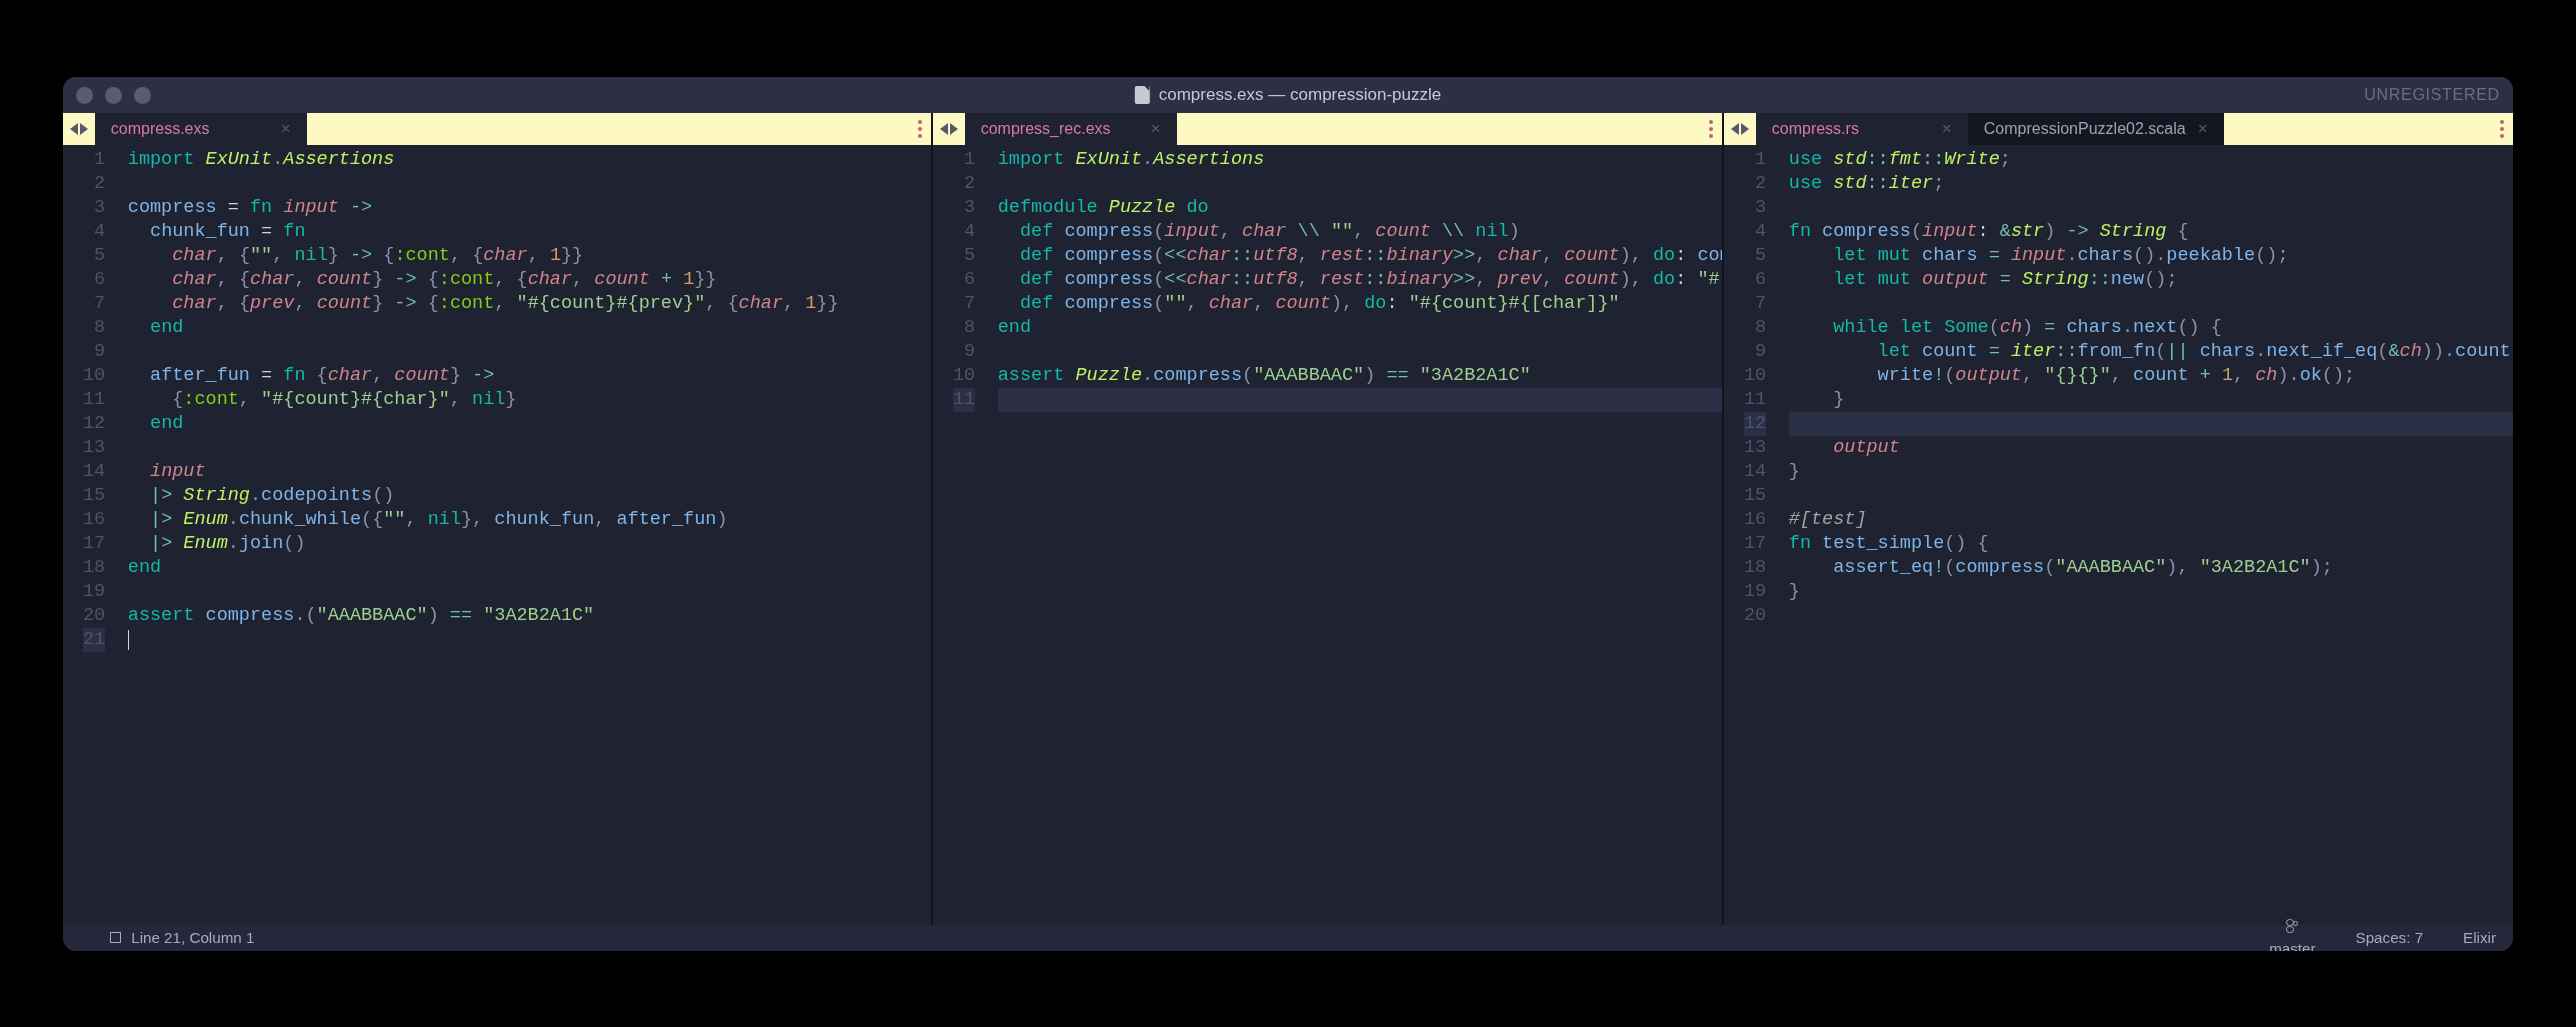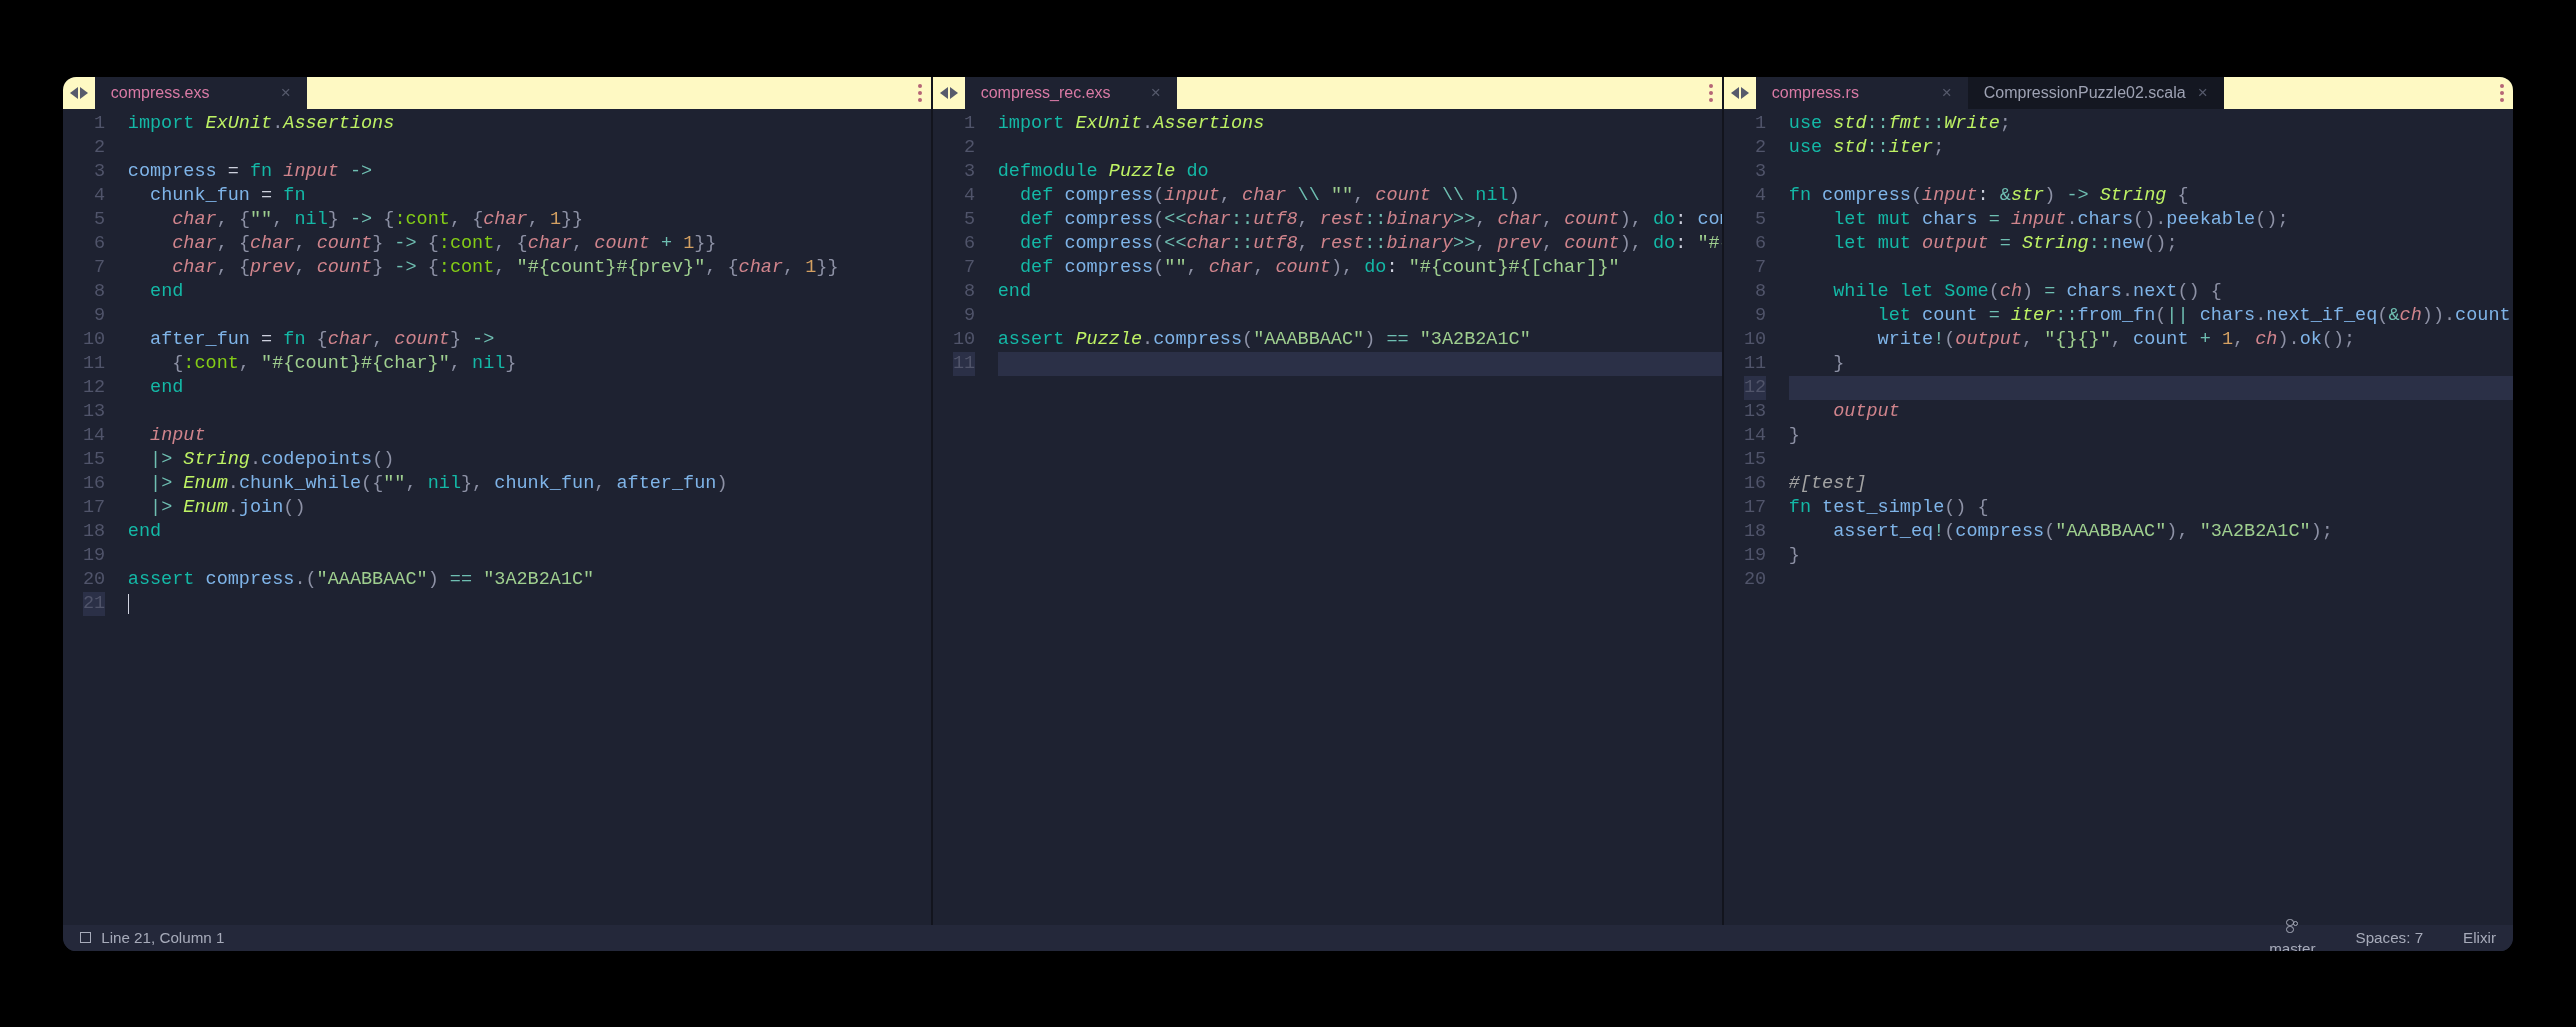--- a/index.html
+++ b/index.html
@@ -185,21 +185,21 @@
     height: 26.5px;
     background: #24283a;
     display: flex;
     align-items: center;
     padding: 0 17px;
     gap: 32px;
     color: #a7abba;
     font-size: 15.2px;
     font-family: -apple-system, "Helvetica Neue", Arial, sans-serif;
   }
-  .sb-left { display: flex; align-items: center; gap: 10.6px; }
+  .sb-left { display: flex; align-items: center; gap: 10.6px; margin-left: 30px; }
   .sb-right { margin-left: auto; display: flex; align-items: center; gap: 40px; }
   .branch-icon {
     display: inline-block;
     width: 12px; height: 14.6px;
     position: relative;
   }
   .branch-icon::before, .branch-icon::after {
     content: "";
     position: absolute;
     width: 5.3px; height: 5.3px;
@@ -218,20 +218,32 @@
   .sq {
     width: 10.6px; height: 10.6px;
     border: 1.3px solid #a7abba;
   }
 </style>
 </head>
 <body>
 
 <div class="window">
 
+  <div class="titlebar">
+    <div class="traffic">
+      <div class="tl"></div>
+      <div class="tl"></div>
+      <div class="tl"></div>
+    </div>
+    <div class="title-center">
+      <span class="title-doc-icon"></span>
+      <span>compress.exs — compression-puzzle</span>
+    </div>
+    <div class="unreg">UNREGISTERED</div>
+  </div>
 
   <div class="panes">
 
     <div class="pane pane-0">
       <div class="tabbar">
         <div class="nav">
           <div class="tri tri-l"></div>
           <div class="tri tri-r"></div>
         </div>
         <div class="tab active">

